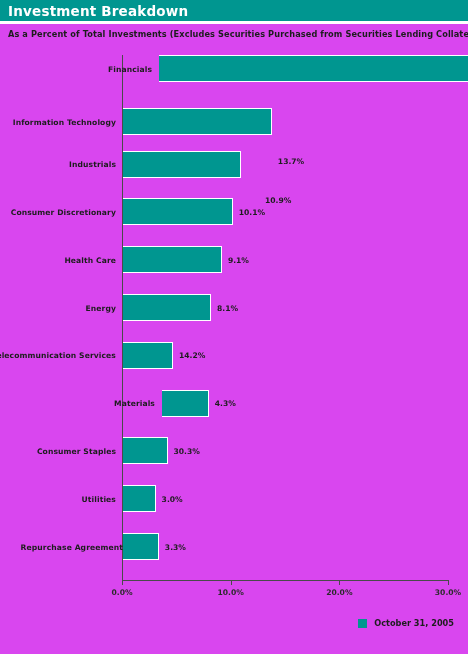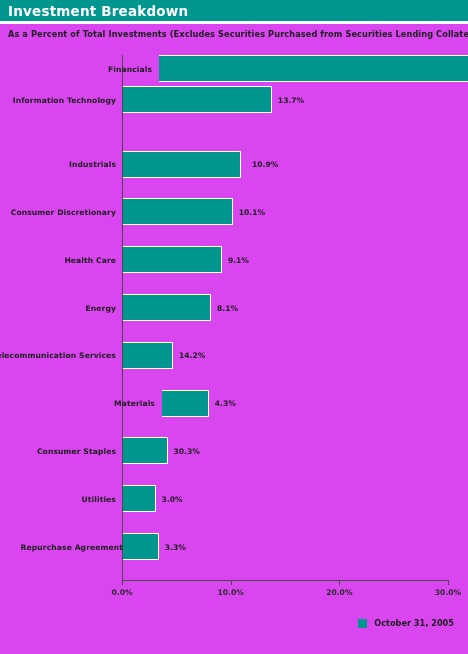--- a/index.html
+++ b/index.html
@@ -181,29 +181,29 @@
         <div class="tick-label" style="left: 339.333px;">20.0%</div>
         <div class="tick-mark" style="left: 448px;"></div>
         <div class="tick-label" style="left: 448px;">30.0%</div>
       </div>
     <div id="rows">
         <div class="row" style="top: 4px; margin-left: 36px;">
           <div class="cat-label">Financials</div>
           <div class="bar" style="width: 312.96px; background: rgb(0, 150, 144);"></div>
           <div class="bar-value" style="left: 441.96px;">28.8%</div>
         </div>
-        <div class="row" style="top: 35px; text-decoration: underline;">
+        <div class="row" style="top: 57px; text-decoration: underline;">
           <div class="cat-label">Information Technology</div>
           <div class="bar" style="width: 148.873px; background: rgb(0, 150, 144);"></div>
-          <div class="bar-value" style="left: 277.873px;">13.7%</div>
+          <div class="bar-value" style="left: 277.873px; margin-top: 39px;">13.7%</div>
         </div>
         <div class="row" style="top: 99.6px;">
           <div class="cat-label">Industrials</div>
           <div class="bar" style="width: 118.447px; background: rgb(0, 150, 144);"></div>
-          <div class="bar-value" style="left: 252px;">10.9%</div>
+          <div class="bar-value" style="left: 265px; margin-top: 36px;">10.9%</div>
         </div>
         <div class="row" style="top: 147.4px;">
           <div class="cat-label">Consumer Discretionary</div>
           <div class="bar" style="width: 109.753px; background: rgb(0, 150, 144);"></div>
           <div class="bar-value" style="left: 238.753px;">10.1%</div>
         </div>
         <div class="row" style="top: 195.2px;">
           <div class="cat-label">Health Care</div>
           <div class="bar" style="width: 98.8867px; background: rgb(0, 150, 144);"></div>
           <div class="bar-value" style="left: 227.887px;">9.1%</div>

